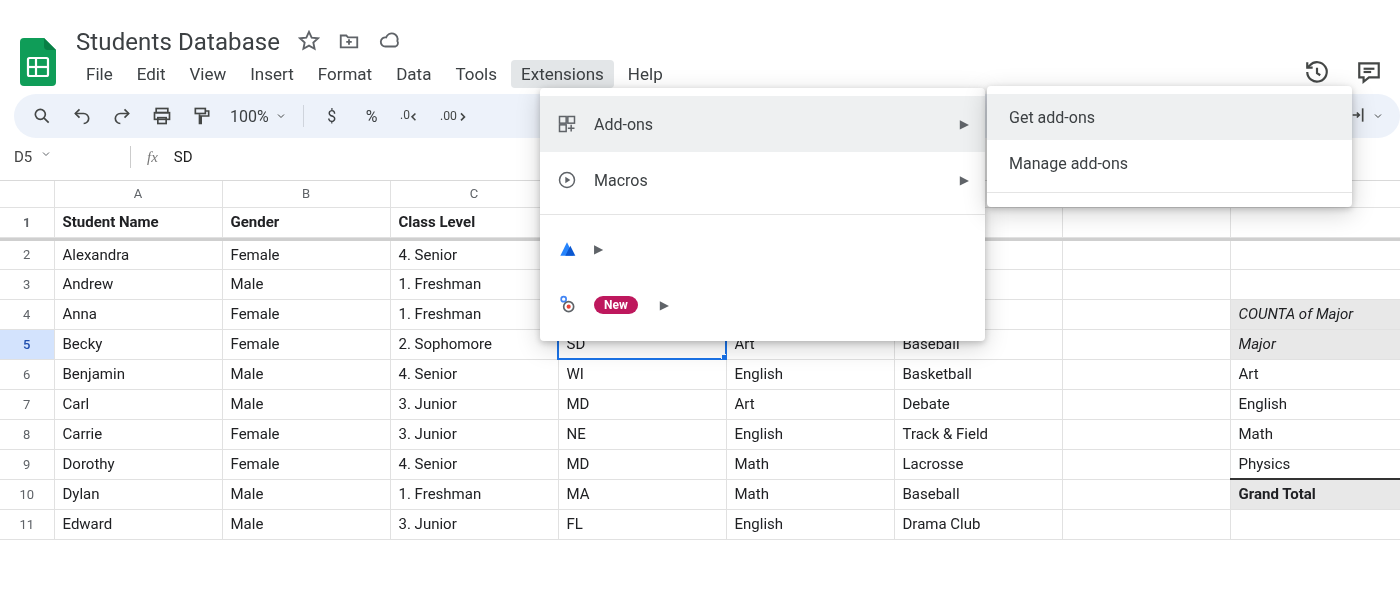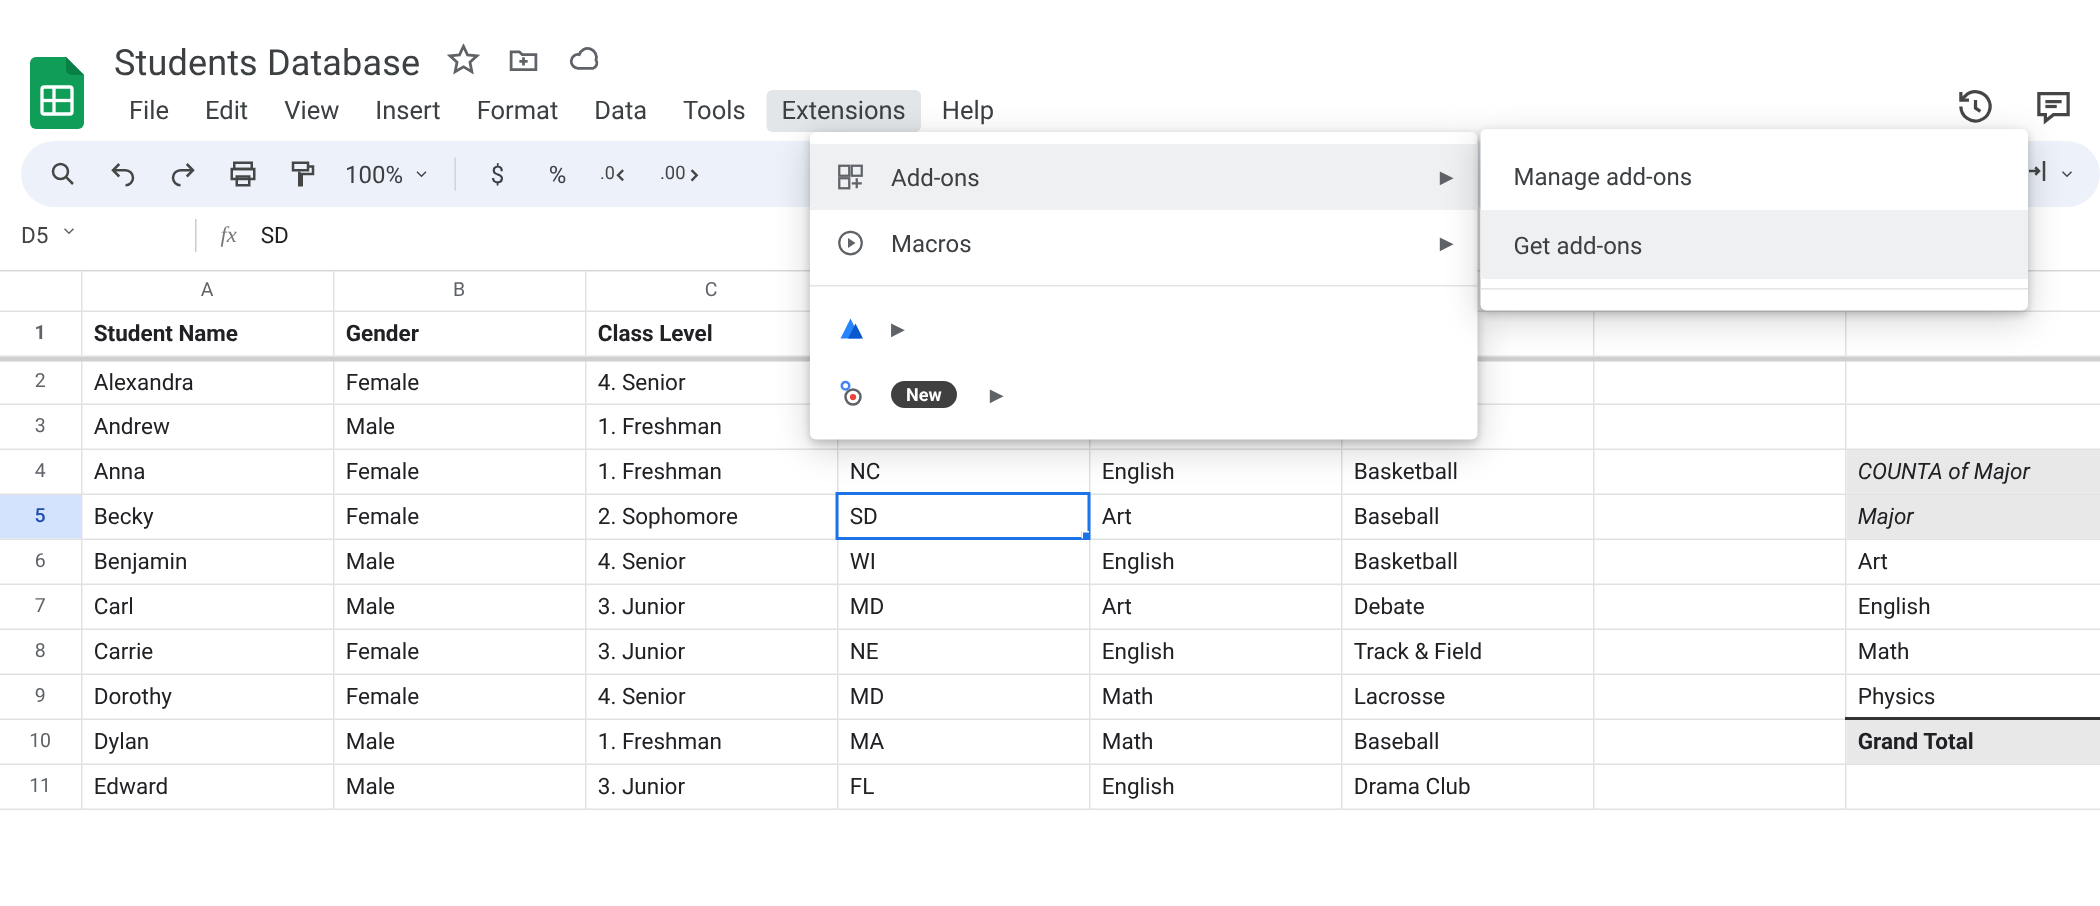--- a/index.html
+++ b/index.html
@@ -158,30 +158,30 @@
     box-shadow: 0 2px 6px rgba(0,0,0,.2), 0 6px 24px rgba(0,0,0,.18);
     padding: 8px 0;
     z-index: 50;
     font-size:16px;
     color:#3c4043;
   }
   .ext-menu { left:540px; top:88px; width:445px; }
   .sub-menu { left:987px; top:86px; width:365px; }
   .mrow {
     display:flex; align-items:center;
-    height:44px;
+    height:56px;
     padding: 0 16px;
     gap:16px;
     cursor:pointer;
   }
   .mrow.hover { background:#eef0f1; }
   .mrow .lbl { flex:1 }
   .mrow .chev { color:#5f6368; font-size:12px; }
   .mrow .pill {
-    background:#404040;
+    background:#be185d;
     color:#fff;
     font-size:12px;
     font-weight:700;
     padding:2px 10px;
     border-radius: 12px;
     margin-right:6px;
   }
   .mdiv { height:1px; background:#e4e4e4; margin:6px 0; }
   .micon { width:22px; display:flex; align-items:center; justify-content:center; }
   .sub-menu .mrow { padding: 0 22px; height:46px; }
@@ -536,20 +536,20 @@
           <circle cx="8" cy="5" r="3" fill="none" stroke="#4285f4" stroke-width="2"></circle>
           <circle cx="14" cy="14" r="6" fill="none" stroke="#5f6368" stroke-width="2"></circle>
           <circle cx="14" cy="14" r="2.5" fill="#ea4335"></circle>
         </svg>
       </span>
       <span class="pill">New</span>
       <span class="chev">▶</span>
     </div>
   </div>
 <div class="menu-pane sub-menu" id="subMenu">
+    <div class="mrow hover">
+      <span class="lbl">Get add-ons</span>
+    </div>
     <div class="mrow">
       <span class="lbl">Manage add-ons</span>
     </div>
-    <div class="mrow hover">
-      <span class="lbl">Get add-ons</span>
-    </div>
     <div class="mdiv"></div>
   </div>
 
 </body></html>

